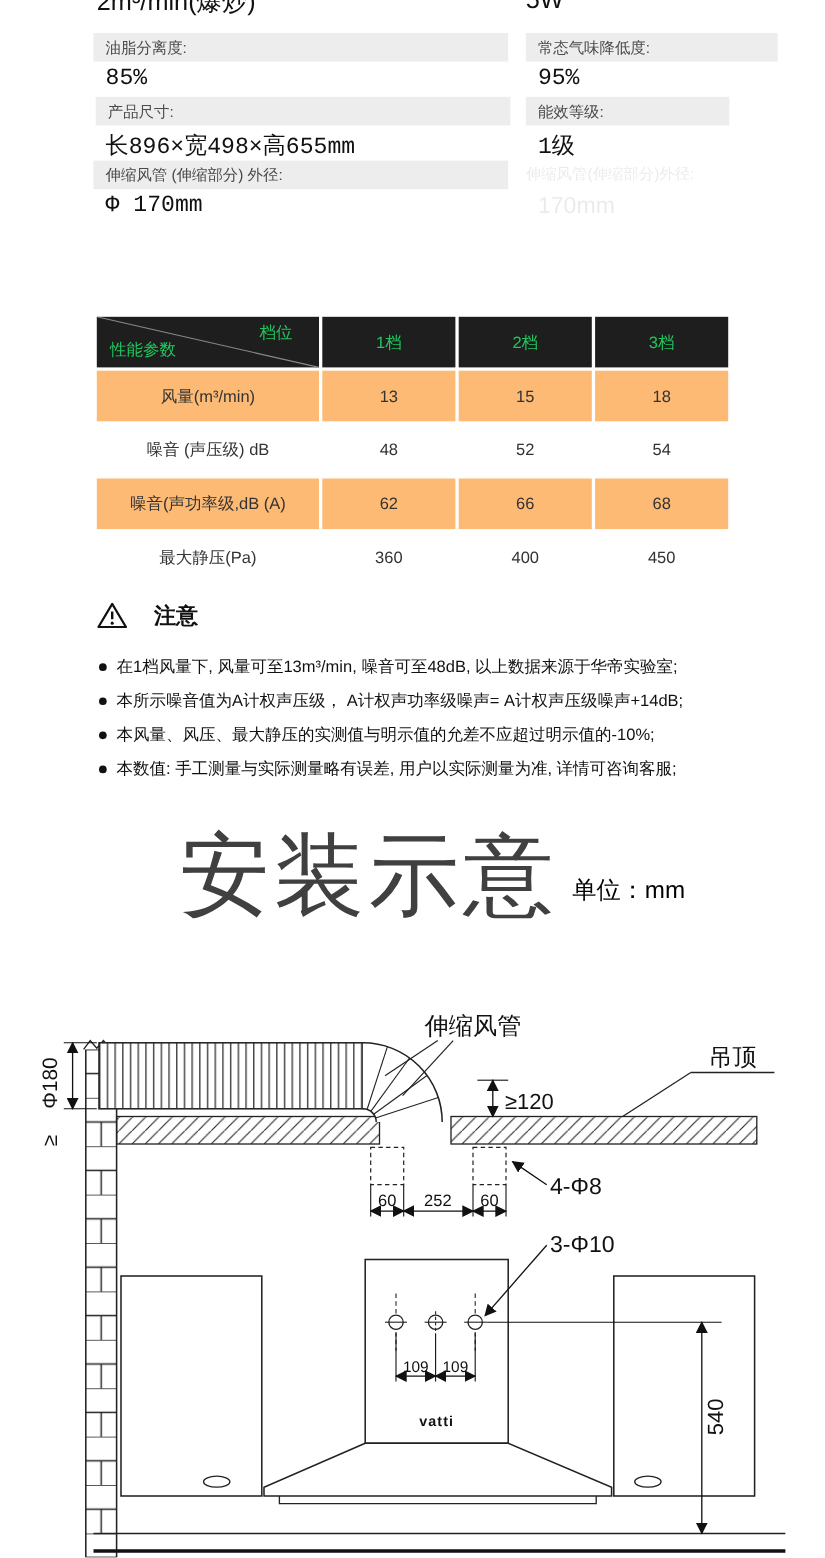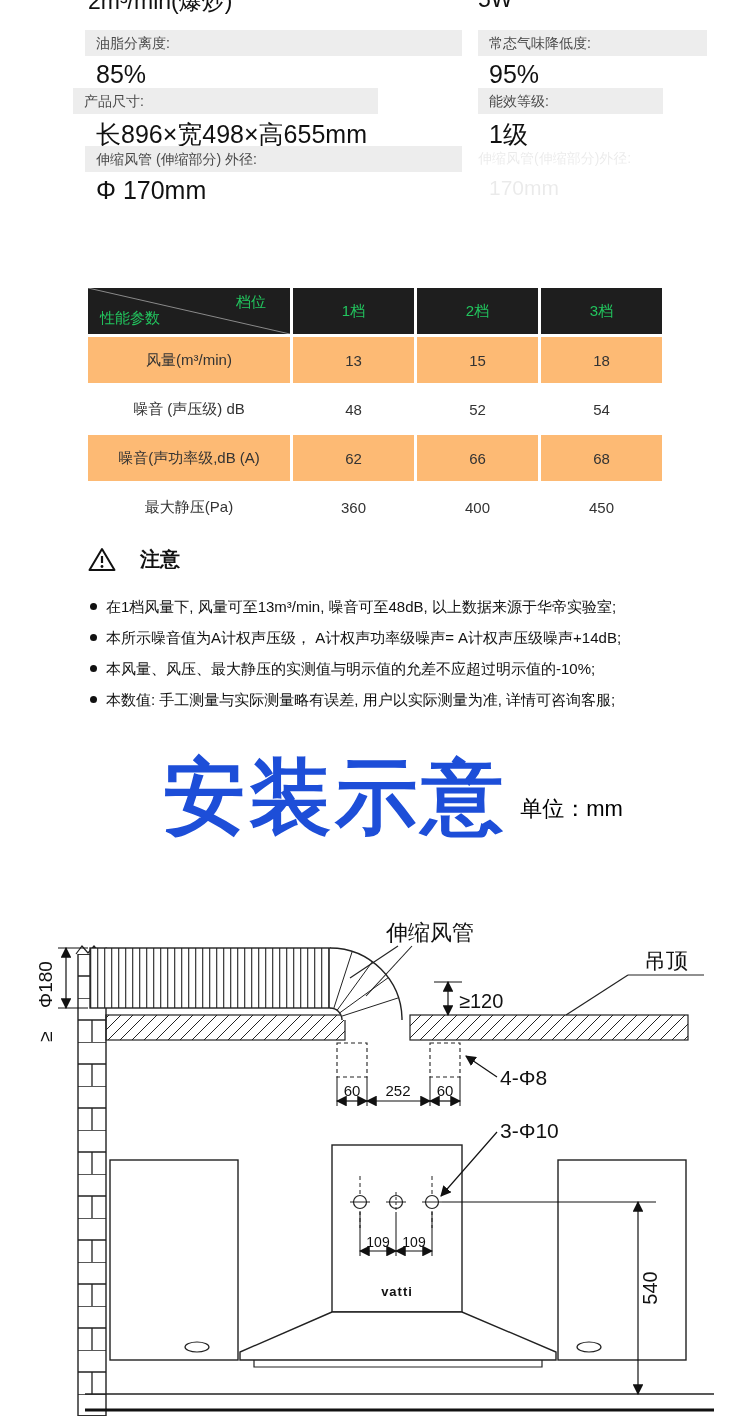--- a/index.html
+++ b/index.html
@@ -10,24 +10,24 @@
     color:#111;
   }
   
   .partial{position:absolute;top:-14px;font-size:23px;color:#111;white-space:nowrap;}
   #partial-left{left:88px;}
   #partial-right{left:478px;}
   .bar{position:absolute;height:26px;background:#ededed;color:#4a4a4a;font-size:14px;
        line-height:26px;padding-left:11px;box-sizing:border-box;white-space:nowrap;}
   .b1l{left:85px;top:30px;width:377px;}
   .b1r{left:478px;top:30px;width:229px;}
-  .b2l{left:73px;top:88px;width:305px;}
+  .b2l{left:87px;top:88px;width:377px;}
   .b2r{left:478px;top:88px;width:185px;}
   .b3l{left:85px;top:146px;width:377px;}
-  .val{position:absolute;font-size:25px;color:#111;white-space:nowrap;}
+  .val{position:absolute;font-size:21px;color:#111;white-space:nowrap;font-family:Liberation Mono, monospace;}
   .v1l{left:96px;top:60px;} .v1r{left:489px;top:60px;}
   .v2l{left:96px;top:118px;} .v2r{left:489px;top:118px;}
   .v3l{left:96px;top:176px;}
   .ghost-label{position:absolute;left:478px;top:150px;font-size:14px;color:#000;opacity:.08;white-space:nowrap;}
   .ghost-value{position:absolute;left:489px;top:176px;font-size:21px;color:#000;opacity:.08;white-space:nowrap;}
   
   .ptable{position:absolute;left:88px;top:288px;width:574px;display:grid;
           grid-template-columns:202px 1fr 1fr 1fr;gap:3px;}
   .ptable .cell{height:46px;display:flex;align-items:center;justify-content:center;
           font-size:15px;color:#333;background:#fff;}
@@ -39,21 +39,21 @@
   .corner-bottom{position:absolute;bottom:6px;left:12px;font-size:15px;}
   
   .notice{position:absolute;left:88px;top:546px;width:630px;}
   .notice-head{display:flex;align-items:center;gap:24px;font-size:20px;font-weight:bold;color:#111;}
   .notice ul{list-style:none;margin:18px 0 0 0;padding:0;}
   .notice li{position:relative;padding-left:18px;font-size:15px;color:#111;line-height:31px;white-space:nowrap;}
   .notice li::before{content:"";position:absolute;left:2px;top:12px;width:7px;height:7px;border-radius:50%;background:#111;}
   
   .install-title-row{position:absolute;top:756px;left:0;width:750px;display:flex;
         justify-content:center;align-items:flex-end;}
-  .install-title{font-size:82px;font-weight:700;color:#1d4ed8;letter-spacing:4px;line-height:1;margin-left:36px;}
+  .install-title{font-size:82px;font-weight:400;color:#404040;letter-spacing:4px;line-height:1;margin-left:36px;}
   .install-unit{font-size:22px;color:#000;margin-left:13px;padding-bottom:14px;}
   
   #diagram{position:absolute;left:0;top:920px;}
   #diagram text{font-family:"Liberation Sans","DejaVu Sans",sans-serif;fill:#111;}
 </style>
 </head>
 <body>
 
 <div class="partial" id="partial-left">2m³/min(爆炒)</div>
 <div class="partial" id="partial-right">5W</div>

